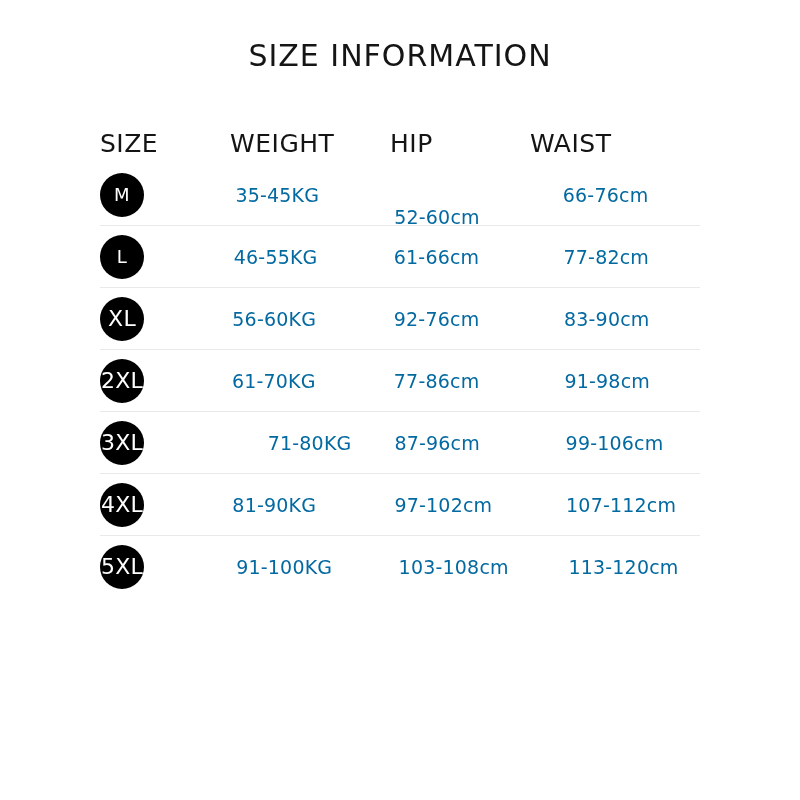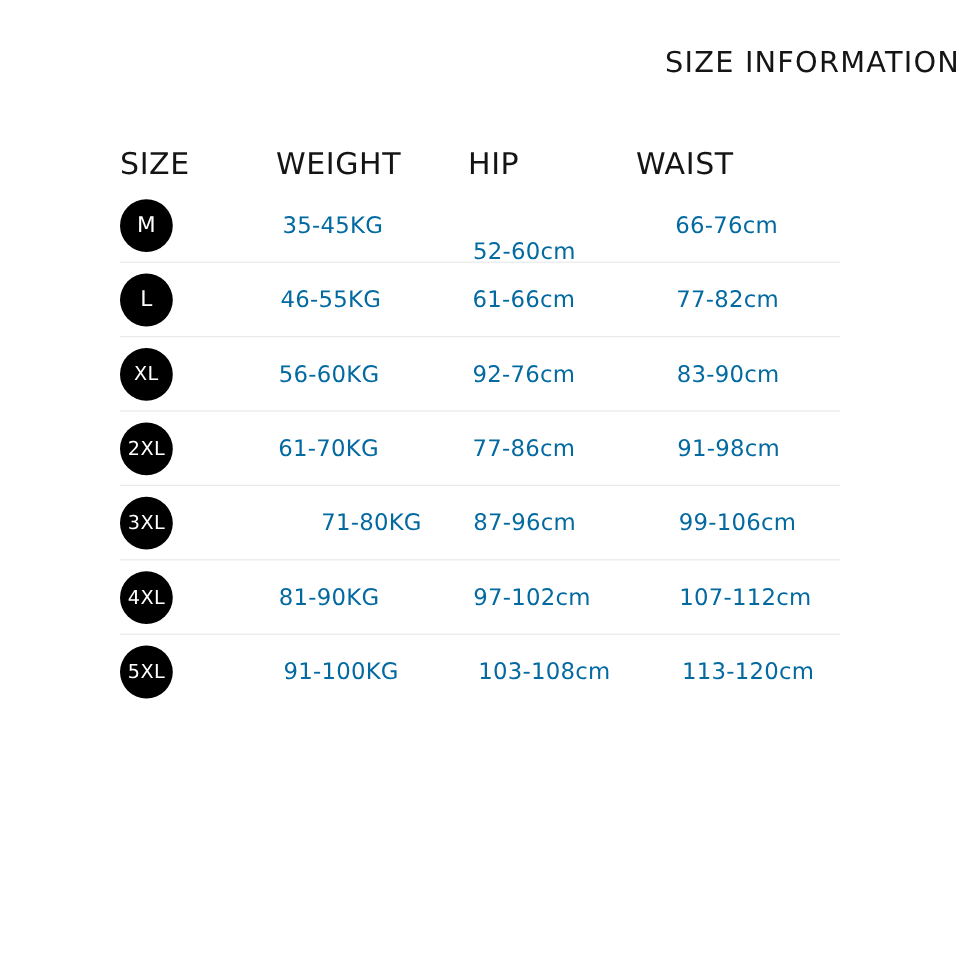--- a/index.html
+++ b/index.html
@@ -14,22 +14,22 @@
     color: #1a1a1a;
     overflow: hidden;
   }
   .page {
     position: relative;
     width: 800px;
     height: 800px;
     box-sizing: border-box;
   }
   .title {
-    text-align: right;
-    font-size: 24px;
+    text-align: center;
+    font-size: 30px;
     letter-spacing: 1px;
     font-weight: 400;
     color: #151515;
     margin-top: 38px;
     font-family: "DejaVu Sans", sans-serif;
   }
   .table-wrap {
     margin: 56px auto 0 auto;
     width: 600px;
   }
@@ -69,21 +69,21 @@
     border-radius: 50%;
     background: #000000;
     color: #ffffff;
     display: flex;
     align-items: center;
     justify-content: center;
     font-size: 18px;
     letter-spacing: 0.3px;
     font-weight: 400;
   }
-  .badge.small-text { font-size: 16px; text-align: center; }
+  .badge.small-text { font-size: 22px; text-align: center; }
   .cell {
     font-size: 19px;
     color: #0369a1;
     letter-spacing: 0.2px;
     font-weight: 400;
   }
   .cell-weight { width: 160px; }
   .cell-waist  { width: 170px; }
   .cell-hip    { width: 140px; }
 

